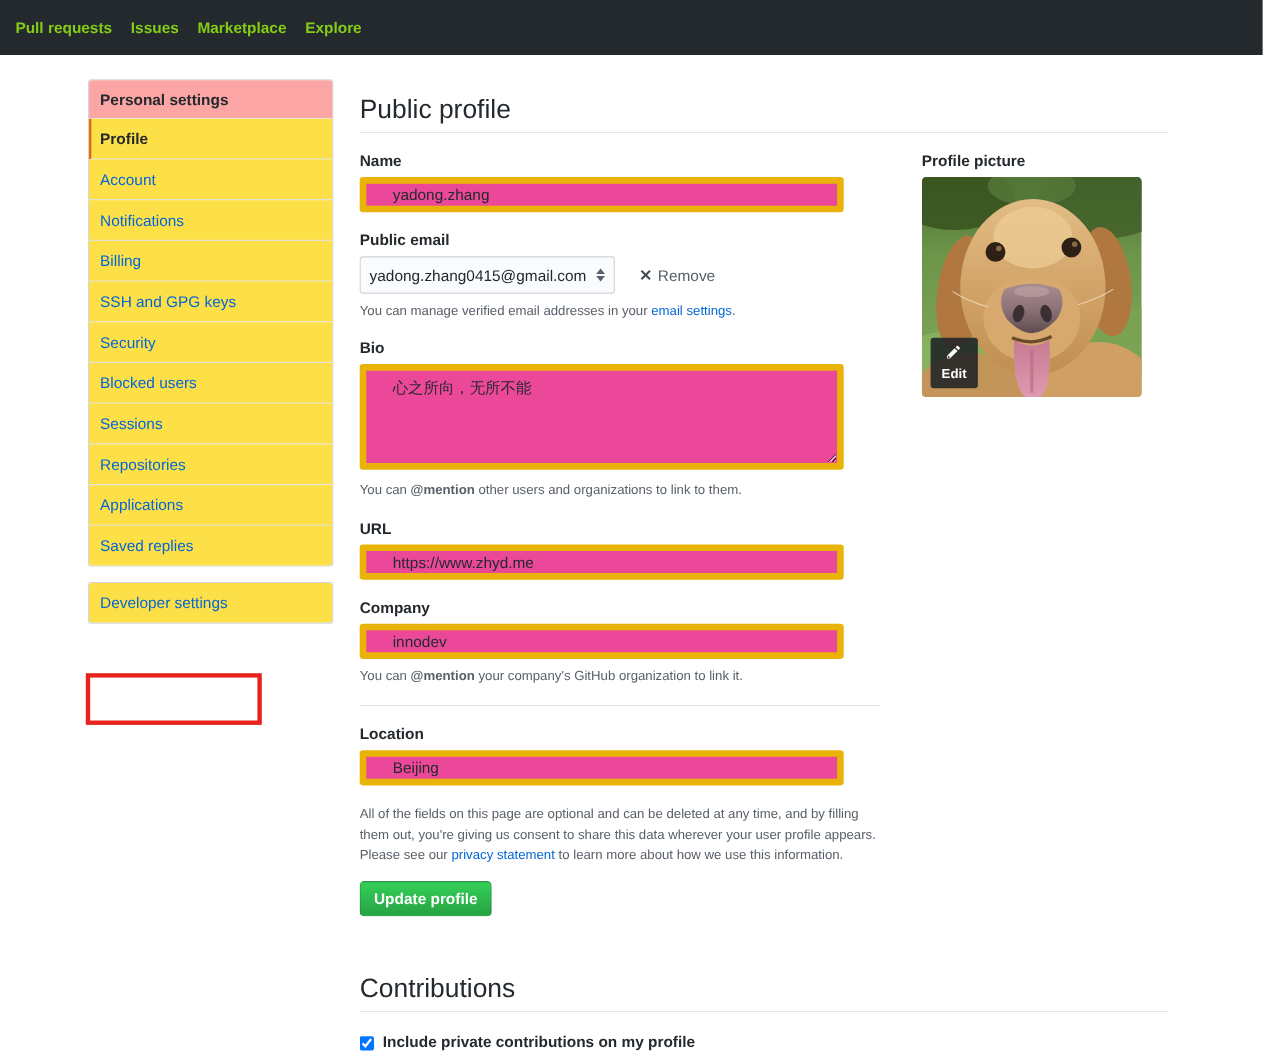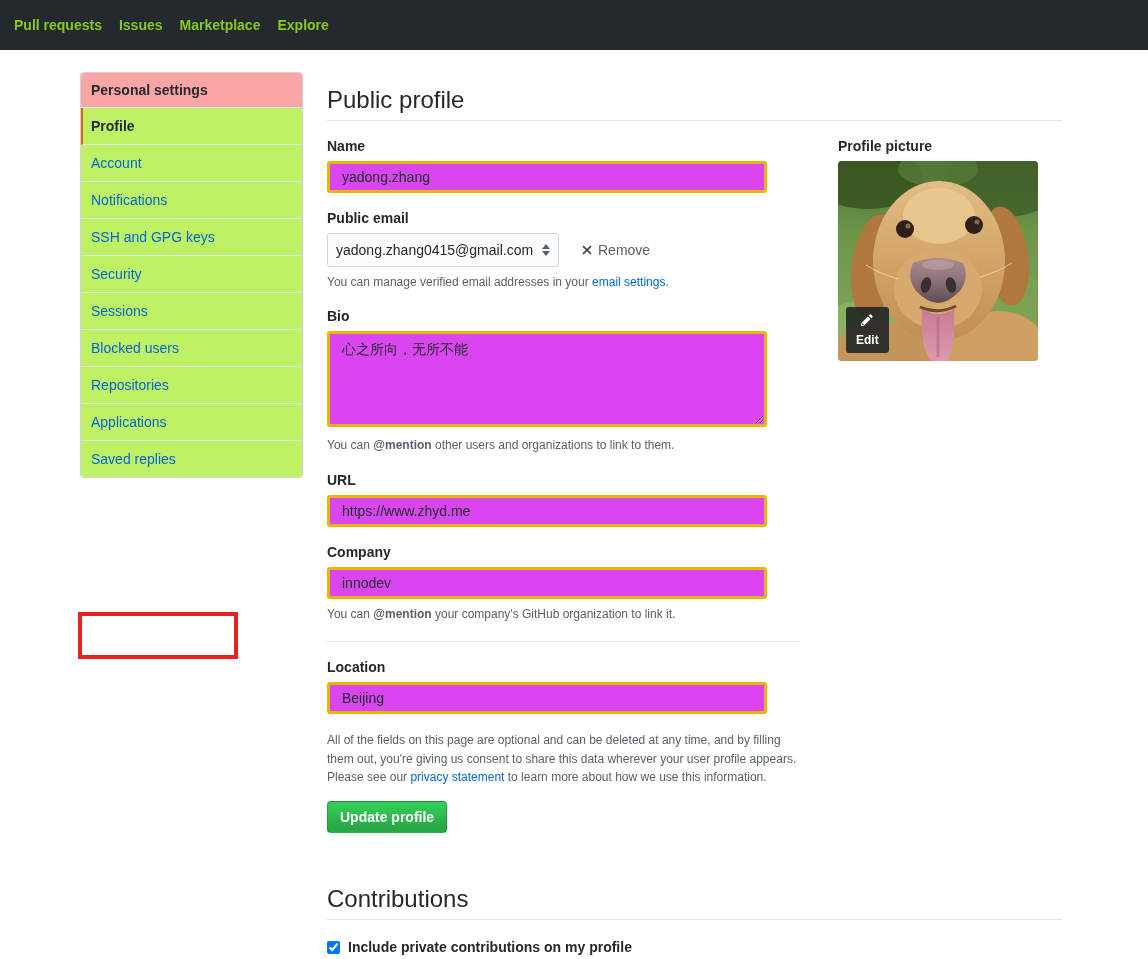--- a/index.html
+++ b/index.html
@@ -25,21 +25,21 @@
 
   
   .sidebar { width:223px; flex:none; }
   .menu { border:1px solid #d1d5da; border-radius:3px; background:#fff; }
   .menu-header {
     background:#fca5a5; border-bottom:1px solid #e1e4e8; border-radius:3px 3px 0 0;
     padding:9px 10px; font-weight:bold; font-size:14px; color:#24292e;
   }
   .menu-item {
     display:block; padding:10px 10px; font-size:14px; color:#0366d6;
-    border-bottom:1px solid #e1e4e8; background:#bef264;
+    border-bottom:1px solid #e1e4e8; background:#fde047;
   }
   .menu-item:last-child { border-bottom:none; border-radius:0 0 3px 3px; }
   .menu-item.active {
     color:#24292e; font-weight:bold;
     border-left:2px solid #e36209; padding-left:8px;
   }
   .dev-menu { margin-top:14px; border:1px solid #d1d5da; border-radius:3px; }
   .dev-menu .menu-item { border-bottom:none; border-radius:3px; }
 
   
@@ -53,22 +53,22 @@
   .subhead {
     font-size:24px; font-weight:normal; line-height:1.2; margin:14px 0 0;
     padding-bottom:5px; border-bottom:1px solid #e1e4e8;
   }
   .columns { display:flex; align-items:flex-start; }
   .form-col { width:473px; flex:none; }
   .pic-col { width:167px; flex:none; margin-left:38px; }
 
   .field-label { font-weight:bold; font-size:14px; margin:17px 0 7px; }
   .text-input {
-    width:440px; height:32px; padding:6px 12px; font-size:14px;
-    color:#24292e; background:#d946ef; border:3px solid #eab308; border-radius:3px;
+    width:440px; height:32px; padding:6px 24px; font-size:14px;
+    color:#24292e; background:#ec4899; border:6px solid #eab308; border-radius:3px;
     font-family:"Liberation Sans", sans-serif; outline:none;
   }
   textarea.text-input { height:96px; resize:both; line-height:1.4; }
 
   .select-row { display:flex; align-items:center; }
   .fake-select {
     width:232px; height:34px; padding:0 8px; background:#fafbfc;
     border:1px solid #d1d5da; border-radius:3px;
     display:flex; align-items:center; justify-content:space-between;
     font-size:14px; cursor:pointer;
@@ -109,21 +109,21 @@
     display:flex; align-items:center; gap:6px;
     background:rgba(27,31,35,.85); color:#fff; font-size:12px; font-weight:bold;
     border:none; border-radius:3px; padding:6px 10px; cursor:pointer;
     font-family:"Liberation Sans", sans-serif;
     flex-direction:column;
   }
   .edit-btn svg { fill:#fff; }
 
   
   .contrib { margin-top:52px; }
-  .checkbox-row { display:flex; align-items:flex-start; margin-top:19px; }
+  .checkbox-row { display:flex; align-items:flex-end; margin-top:19px; }
   .checkbox-row input { margin:2px 8px 0 0; }
   .checkbox-label { font-weight:bold; font-size:14px; }
   .checkbox-help { font-size:12px; color:#586069; margin:5px 0 0 21px; line-height:1.5; }
 </style>
 </head>
 <body>
 
 <header class="topbar">
   <a href="#">Pull requests</a>
   <a href="#">Issues</a>
@@ -134,27 +134,31 @@
 <div class="annotation-box"></div>
 
 <div class="container">
 
   <nav class="sidebar">
     <div class="menu">
       <div class="menu-header">Personal settings</div>
       <a href="#" class="menu-item active">Profile</a>
       <a href="#" class="menu-item">Account</a>
       <a href="#" class="menu-item">Notifications</a>
+      <a href="#" class="menu-item">Billing</a>
       <a href="#" class="menu-item">SSH and GPG keys</a>
       <a href="#" class="menu-item">Security</a>
+      <a href="#" class="menu-item">Blocked users</a>
       <a href="#" class="menu-item">Sessions</a>
-      <a href="#" class="menu-item">Blocked users</a>
       <a href="#" class="menu-item">Repositories</a>
       <a href="#" class="menu-item">Applications</a>
       <a href="#" class="menu-item">Saved replies</a>
+    </div>
+    <div class="menu dev-menu">
+      <a href="#" class="menu-item">Developer settings</a>
     </div>
   </nav>
 
   <main class="main">
     <h2 class="subhead">Public profile</h2>
 
     <div class="columns">
 
       <div class="form-col">
 

